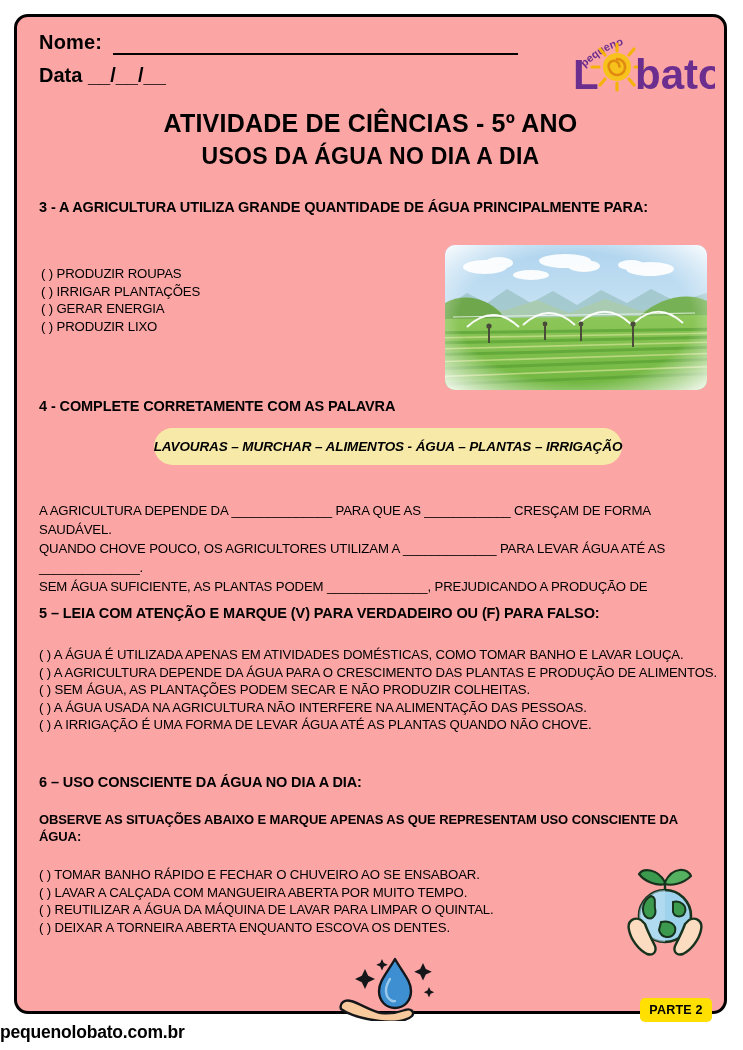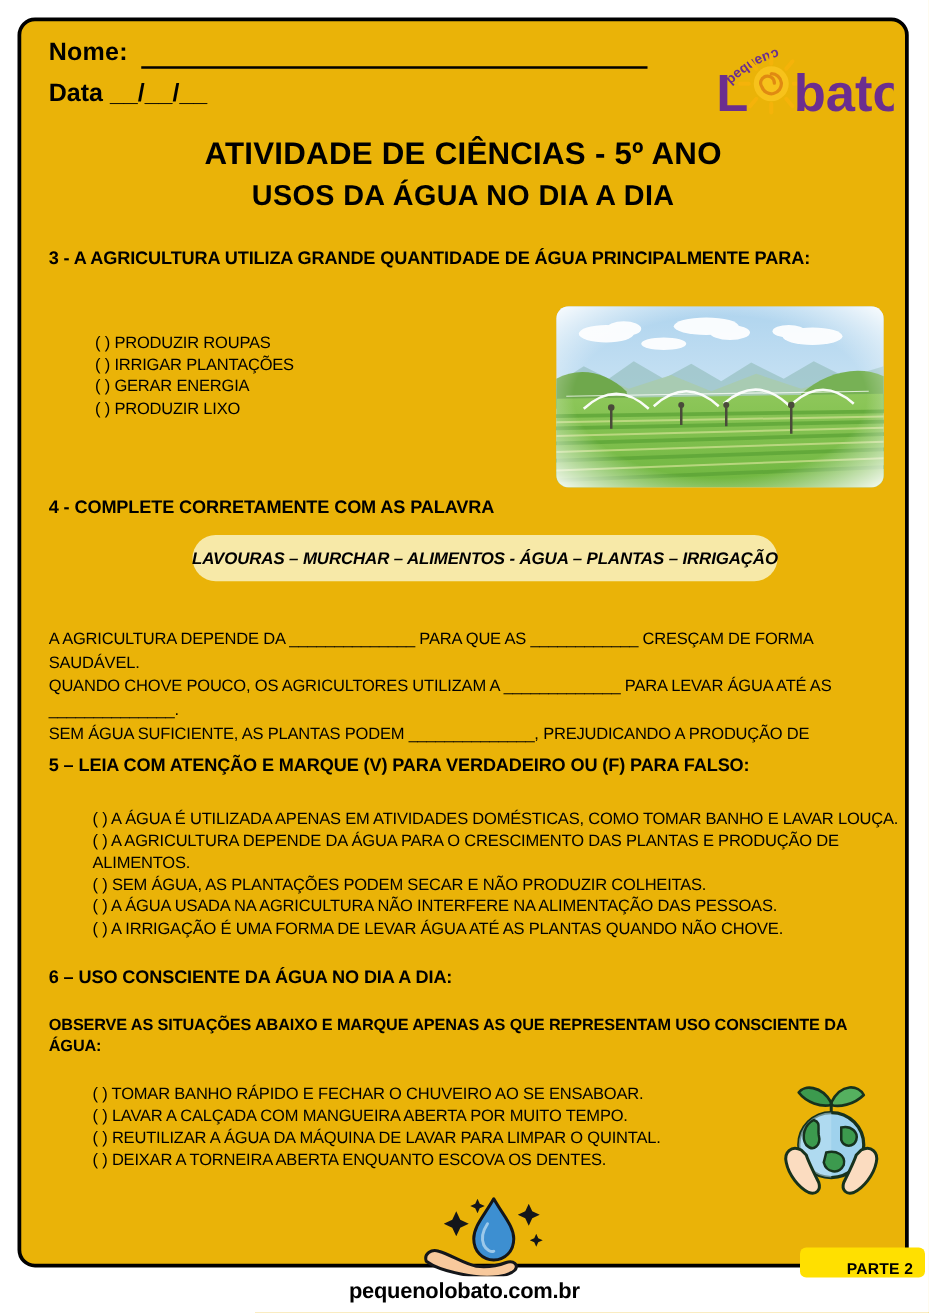--- a/index.html
+++ b/index.html
@@ -17,21 +17,21 @@
   }
   .page {
     position: absolute;
     left: 14px;
     top: 14px;
     width: 713px;
     height: 1000px;
     border: 3px solid #000000;
     border-radius: 14px;
     box-sizing: border-box;
-    background: #eab308;
+    background: #fca5a5;
   }
   .inner {
     position: relative;
     width: 100%;
     height: 100%;
   }
 
   
   .name-line {
     position: absolute;
@@ -103,21 +103,20 @@
     font-size: 13.2px;
     letter-spacing: -0.15px;
     line-height: 19px;
     margin-top: 14px;
   }
   .opt {
     font-size: 13.2px;
     letter-spacing: -0.15px;
     line-height: 17.5px;
     white-space: nowrap;
-    margin-left: 35px;
   }
 
   
   #q3-head { top: 182px; }
   #q3-options {
     position: absolute;
     left: 24px;
     top: 248px;
     width: 380px;
   }
@@ -209,34 +208,33 @@
   
   .badge {
     position: absolute;
     left: 623px;
     top: 981px;
     width: 72px;
     height: 24px;
     background: #FFE000;
     border-radius: 5px;
     display: flex;
-    align-items: flex-end;
+    align-items: center;
     justify-content: center;
-    padding-left: 28px;
   }
   .badge span {
     font-size: 12.5px;
     font-weight: bold;
     letter-spacing: 0.2px;
   }
   .footer {
     position: absolute;
     left: 0; right: 0;
     top: 1022px;
-    text-align: center;
+    text-align: left;
     font-size: 17.5px;
     font-weight: bold;
     letter-spacing: -0.2px;
   }
 </style>
 </head>
 <body>
 
 <div class="page">
 <div class="inner">

